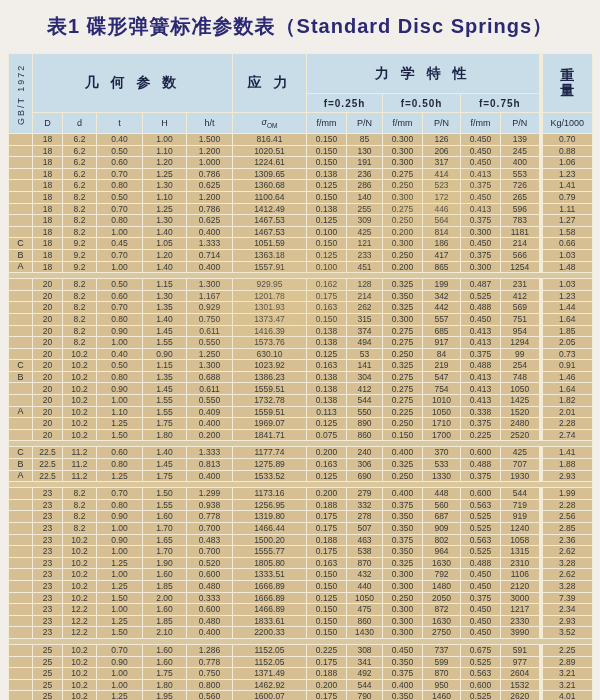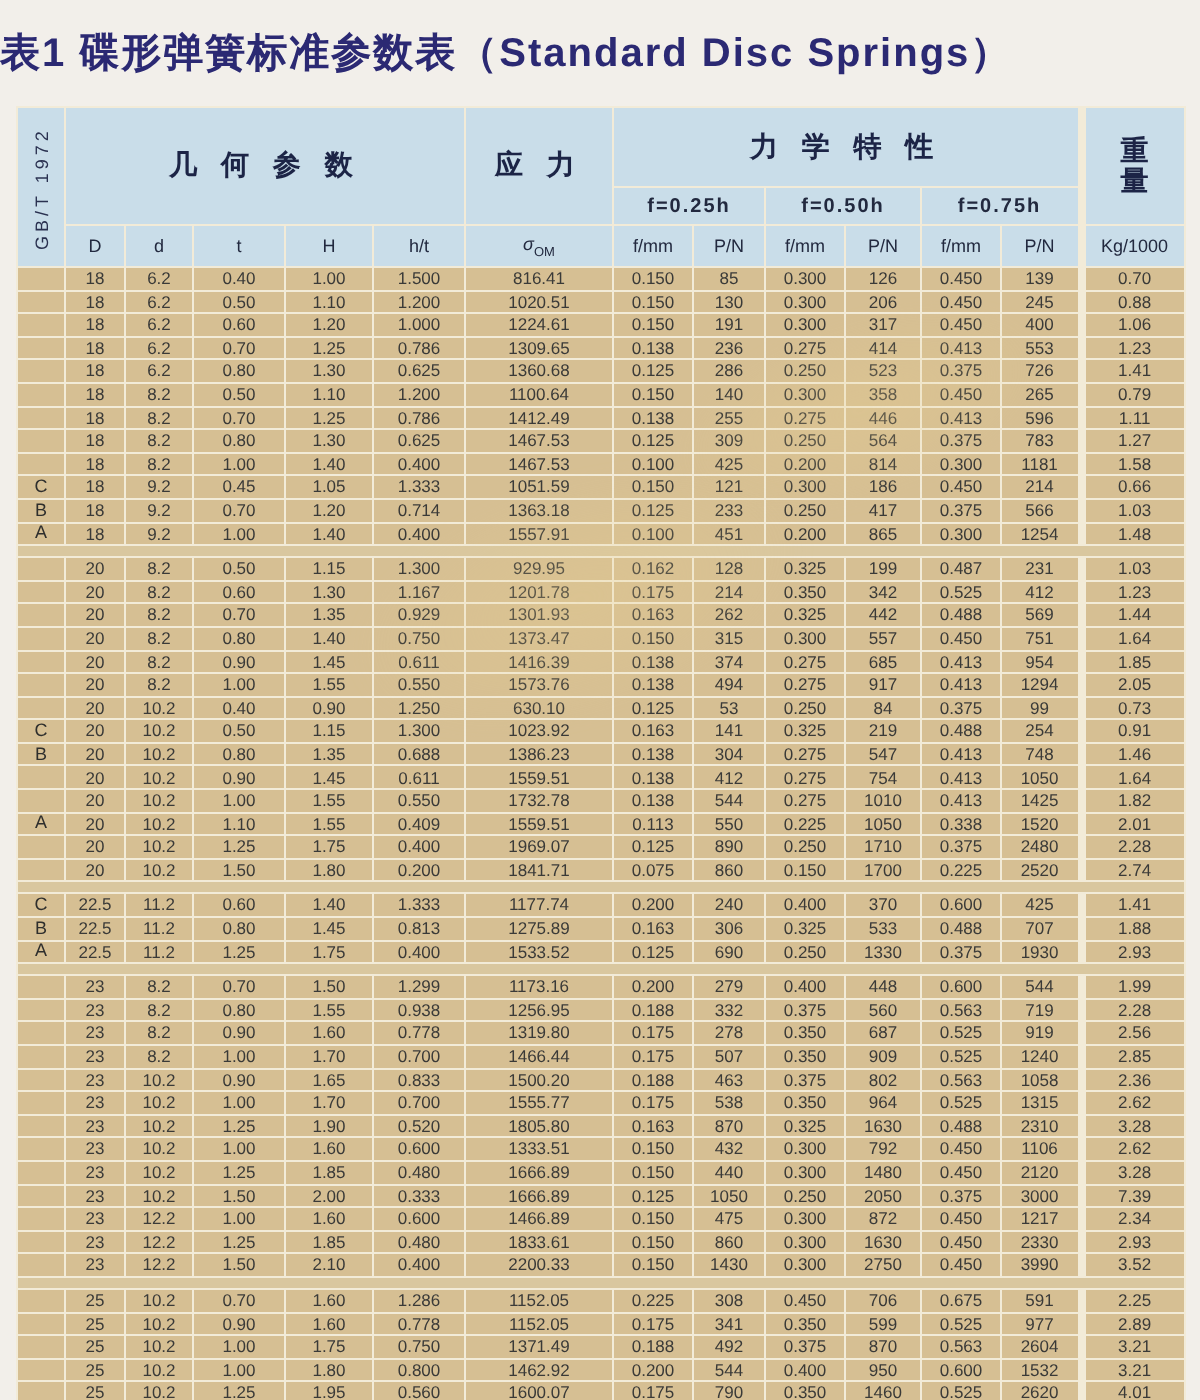--- a/index.html
+++ b/index.html
@@ -2,21 +2,21 @@
 <html><head>
 <meta charset="utf-8">
 <style>
   html,body{margin:0;padding:0;background:#e8e6e2;}
   .page{
     position:relative;width:600px;height:700px;margin:0 auto;
     background:#f2efea;overflow:hidden;
     font-family:"Liberation Sans","DejaVu Sans",sans-serif;
   }
   .title{
-    padding-top:13px;text-align:left;
+    padding-top:13px;text-align:center;
     font-size:20px;font-weight:bold;color:#2b2973;letter-spacing:1px;
   }
   .tbl-wrap{position:absolute;left:8px;right:8px;top:53px;}
   table{
     width:584px;table-layout:fixed;border-collapse:collapse;
   }
   th,td{
     border:1px solid #f2ebd8;text-align:center;vertical-align:middle;
     overflow:hidden;white-space:nowrap;
   }
@@ -192,21 +192,21 @@
             <td class="lbl"></td>
             <td>18</td>
             <td>8.2</td>
             <td>0.50</td>
             <td>1.10</td>
             <td>1.200</td>
             <td>1100.64</td>
             <td>0.150</td>
             <td>140</td>
             <td>0.300</td>
-            <td>358</td>
+            <td>172</td>
             <td>0.450</td>
             <td>265</td>
             <td class="kgcol">0.79</td>
           </tr>
           <tr>
             <td class="lbl"></td>
             <td>18</td>
             <td>8.2</td>
             <td>0.70</td>
             <td>1.25</td>
@@ -644,21 +644,21 @@
             <td>0.525</td>
             <td>1240</td>
             <td class="kgcol">2.85</td>
           </tr>
           <tr>
             <td class="lbl"></td>
             <td>23</td>
             <td>10.2</td>
             <td>0.90</td>
             <td>1.65</td>
-            <td>0.833</td>
+            <td>0.483</td>
             <td>1500.20</td>
             <td>0.188</td>
             <td>463</td>
             <td>0.375</td>
             <td>802</td>
             <td>0.563</td>
             <td>1058</td>
             <td class="kgcol">2.36</td>
           </tr>
           <tr>
@@ -796,21 +796,21 @@
             <td class="lbl"></td>
             <td>25</td>
             <td>10.2</td>
             <td>0.70</td>
             <td>1.60</td>
             <td>1.286</td>
             <td>1152.05</td>
             <td>0.225</td>
             <td>308</td>
             <td>0.450</td>
-            <td>706</td>
+            <td>737</td>
             <td>0.675</td>
             <td>591</td>
             <td class="kgcol">2.25</td>
           </tr>
           <tr>
             <td class="lbl"></td>
             <td>25</td>
             <td>10.2</td>
             <td>0.90</td>
             <td>1.60</td>

